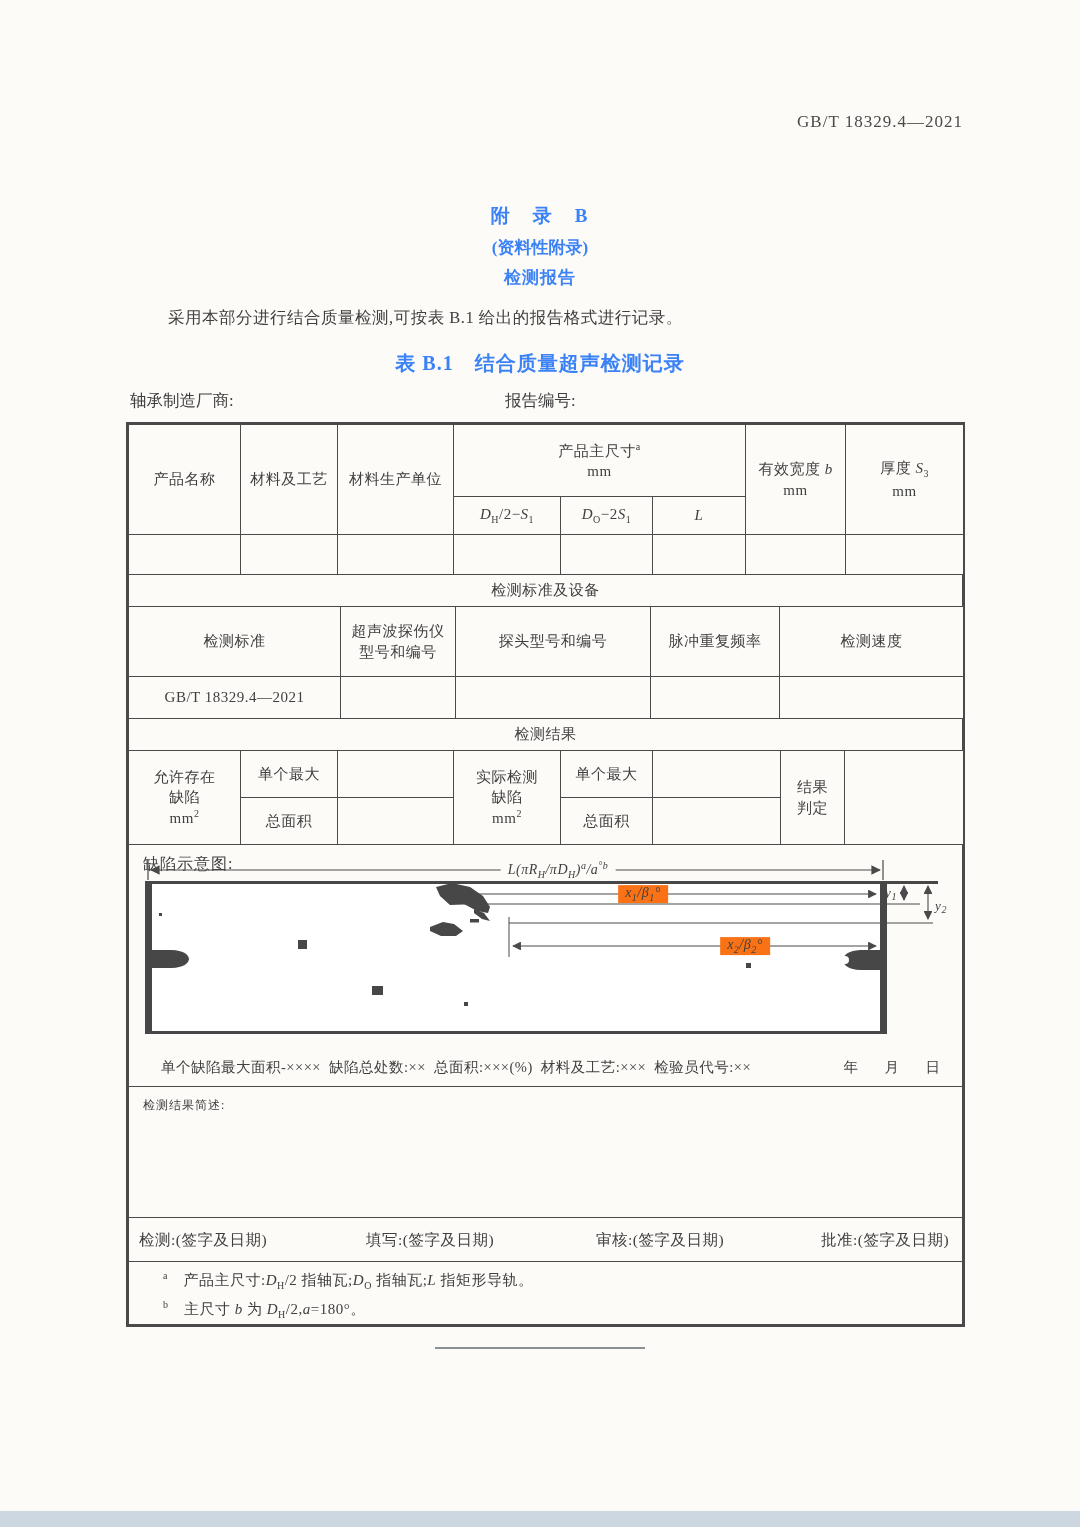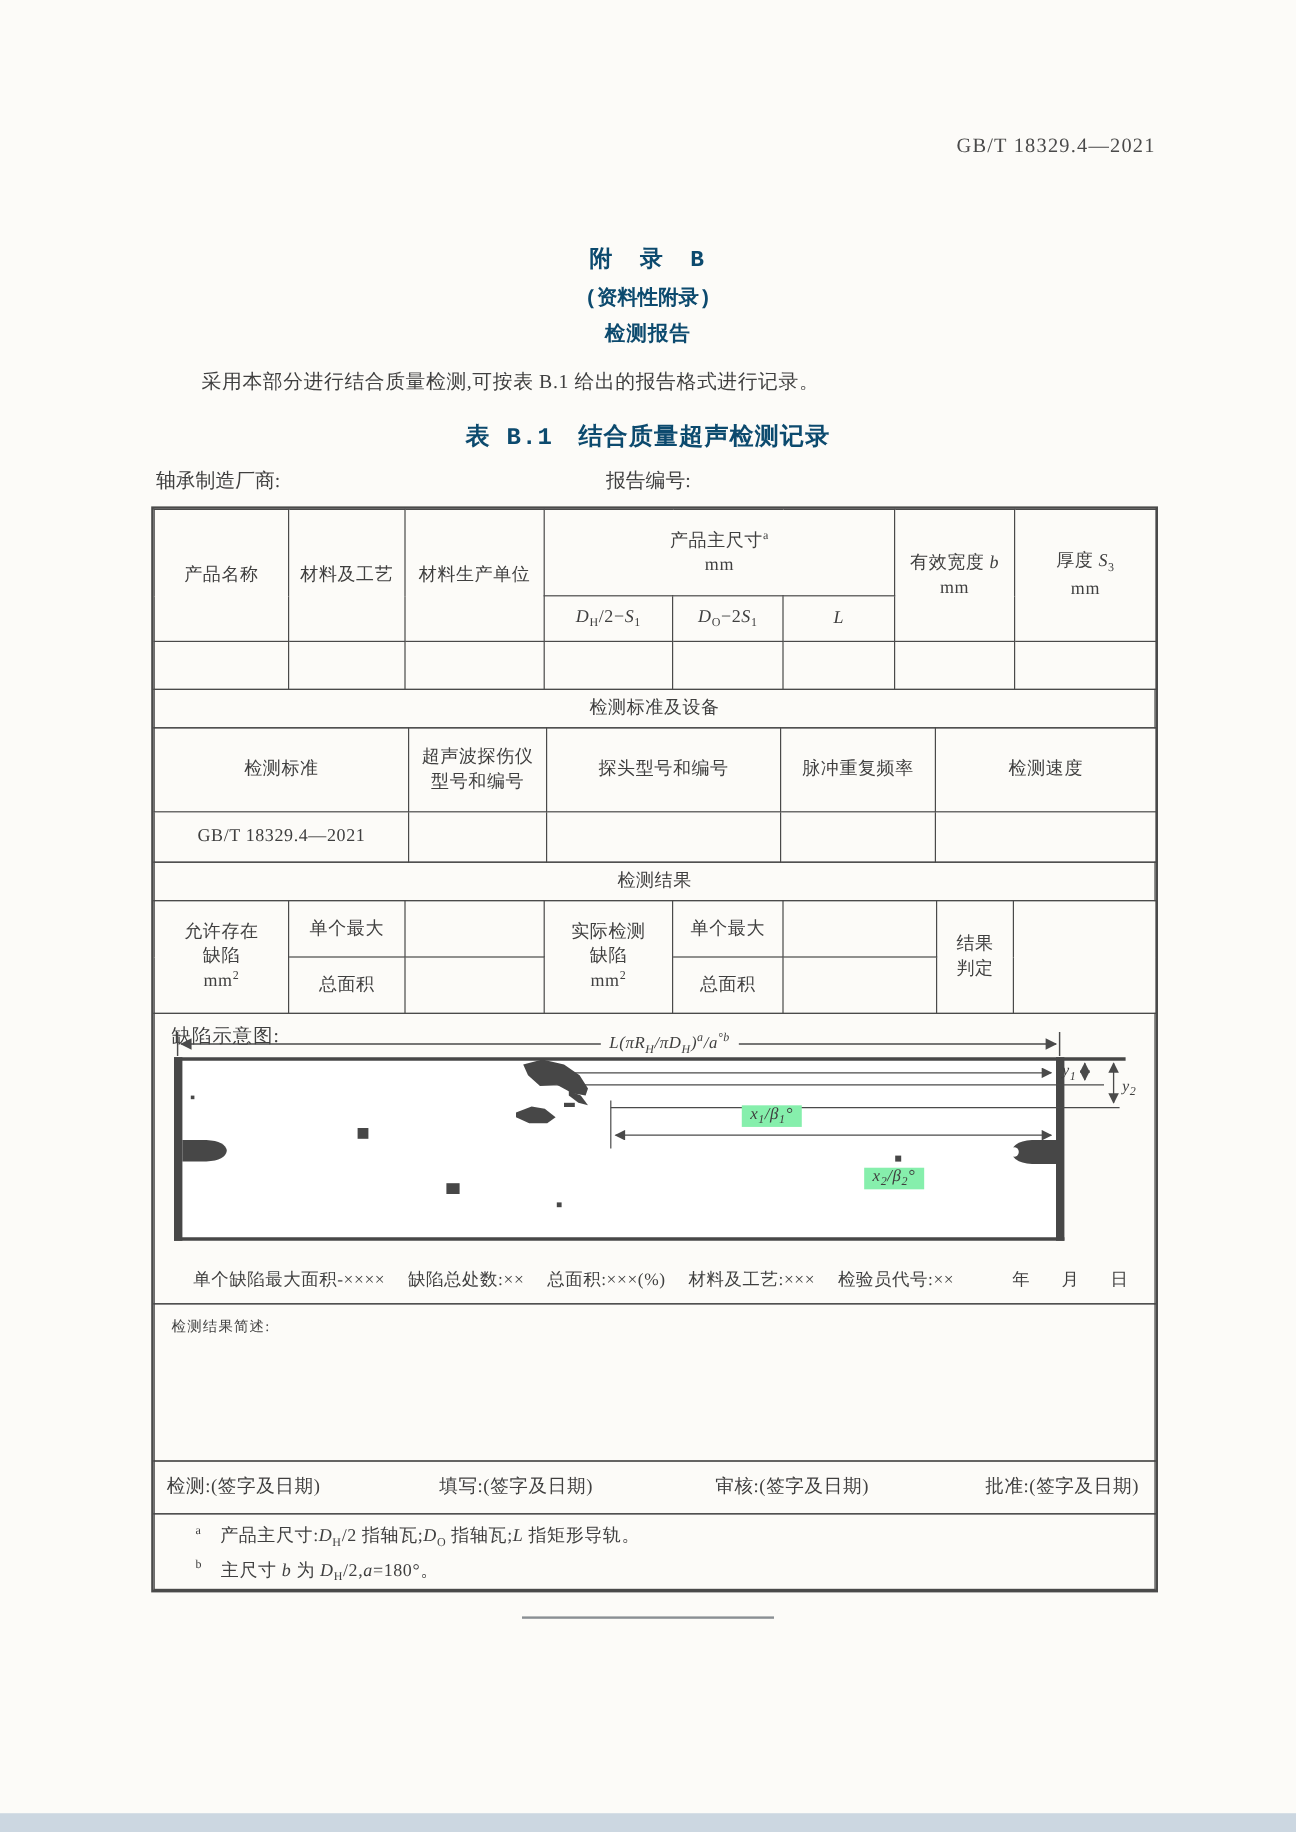--- a/index.html
+++ b/index.html
@@ -3,21 +3,21 @@
 <meta charset="utf-8">
 <style>
   html,body{margin:0;padding:0;background:#e8e8e8;}
   .page{
     position:relative;width:1080px;height:1527px;margin:0 auto;
     background:#fcfbf8;overflow:hidden;
     font-family:"Liberation Serif","DejaVu Serif",serif;color:#3f3f3f;
   }
   .abs{position:absolute;}
   .docnum{top:112px;right:117px;font-size:17px;letter-spacing:1px;color:#4a4a4a;}
-  .h-sans{font-family:Liberation Mono, monospace;font-weight:bold;color:#0c4a6e;}
+  .h-sans{font-family:Liberation Serif, serif;font-weight:bold;color:#3b82f6;}
   .apx-title{top:203px;left:0;width:100%;text-align:center;font-size:19px;letter-spacing:2px;}
   .apx-sub{top:236px;left:0;width:100%;text-align:center;font-size:17px;}
   .apx-head{top:266px;left:0;width:100%;text-align:center;font-size:17px;letter-spacing:1px;}
   .intro{top:307px;left:168px;font-size:16.5px;letter-spacing:.5px;}
   .caption{top:350px;left:0;width:100%;text-align:center;font-size:20px;letter-spacing:1px;}
   .lbl-line{top:390px;left:130px;font-size:16.5px;}
   .lbl-report{top:390px;left:505px;font-size:16.5px;}
 
   .tbl-wrap{left:126px;top:422px;width:835px;border:2px solid #4a4a4a;background:#fcfbf8;}
   .tbl-wrap table{border-collapse:collapse;table-layout:fixed;width:835px;}
@@ -35,24 +35,24 @@
   .diagcell{position:relative;height:241px;}
   .diag-label{position:absolute;left:14px;top:8px;font-size:16px;letter-spacing:1px;}
   .diagram{position:absolute;left:9px;top:12px;width:815px;height:190px;}
   .diagram svg{position:absolute;left:0;top:0;}
   .dlab{
     position:absolute;transform:translate(-50%,-50%);
     font-style:italic;font-size:14px;white-space:nowrap;color:#3f3f3f;
     padding:0 7px;line-height:1.1;
   }
   .bg-page{background:#fcfbf8;}
-  .bg-white{background:#86efac;margin-top:36px;}
+  .bg-white{background:#f97316;}
   .stats{
     position:absolute;left:0;bottom:8px;width:100%;box-sizing:border-box;
-    display:flex;gap:19px;padding:0 16px 0 32px;
+    display:flex;gap:8px;padding:0 16px 0 32px;
     font-size:14.5px;white-space:nowrap;
   }
   .stats .date{margin-left:auto;letter-spacing:6px;}
 
   .sumcell{position:relative;height:130px;}
   .sum-label{position:absolute;left:14px;top:10px;font-size:12px;letter-spacing:1px;}
 
   .sigcell{position:relative;height:43px;}
   .sigcell span{position:absolute;top:50%;transform:translateY(-50%);font-size:15.5px;white-space:nowrap;}
   .sig0{left:10px;} .sig1{left:237px;} .sig2{left:467px;} .sig3{left:692px;}

